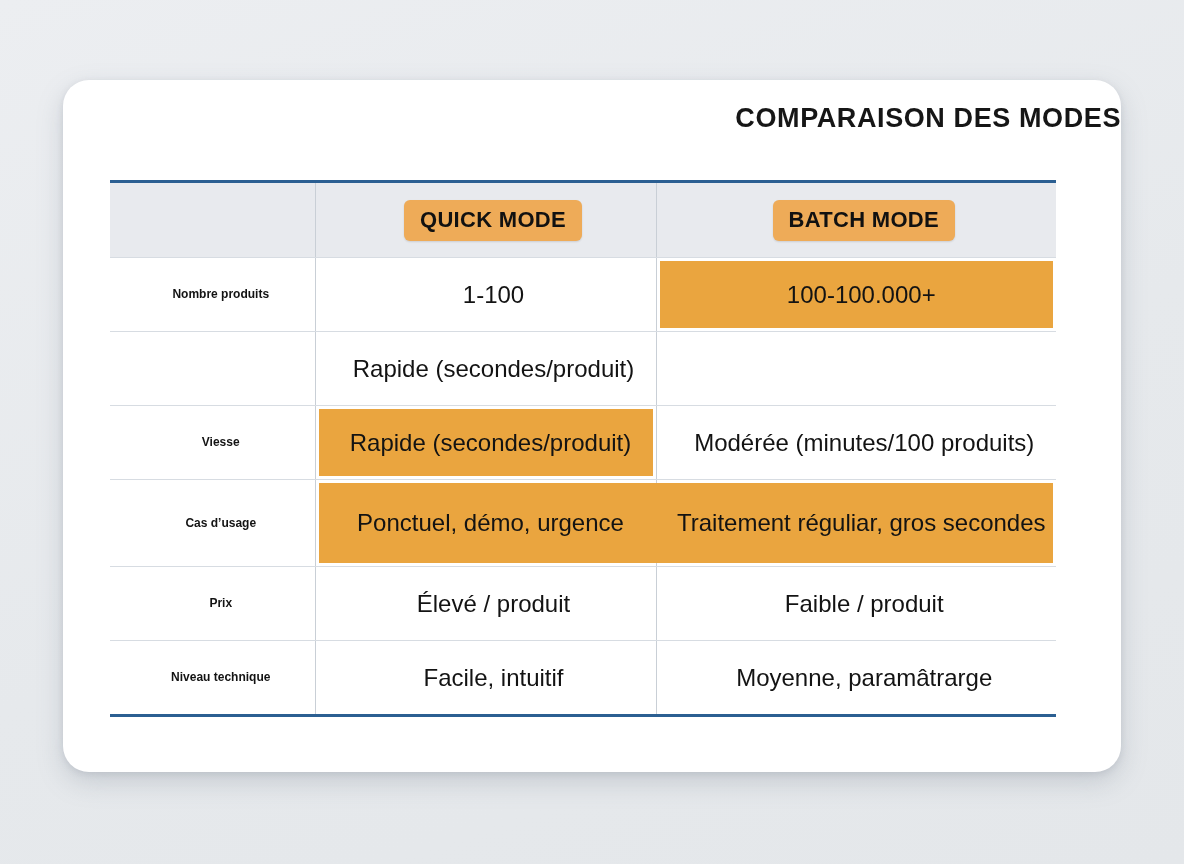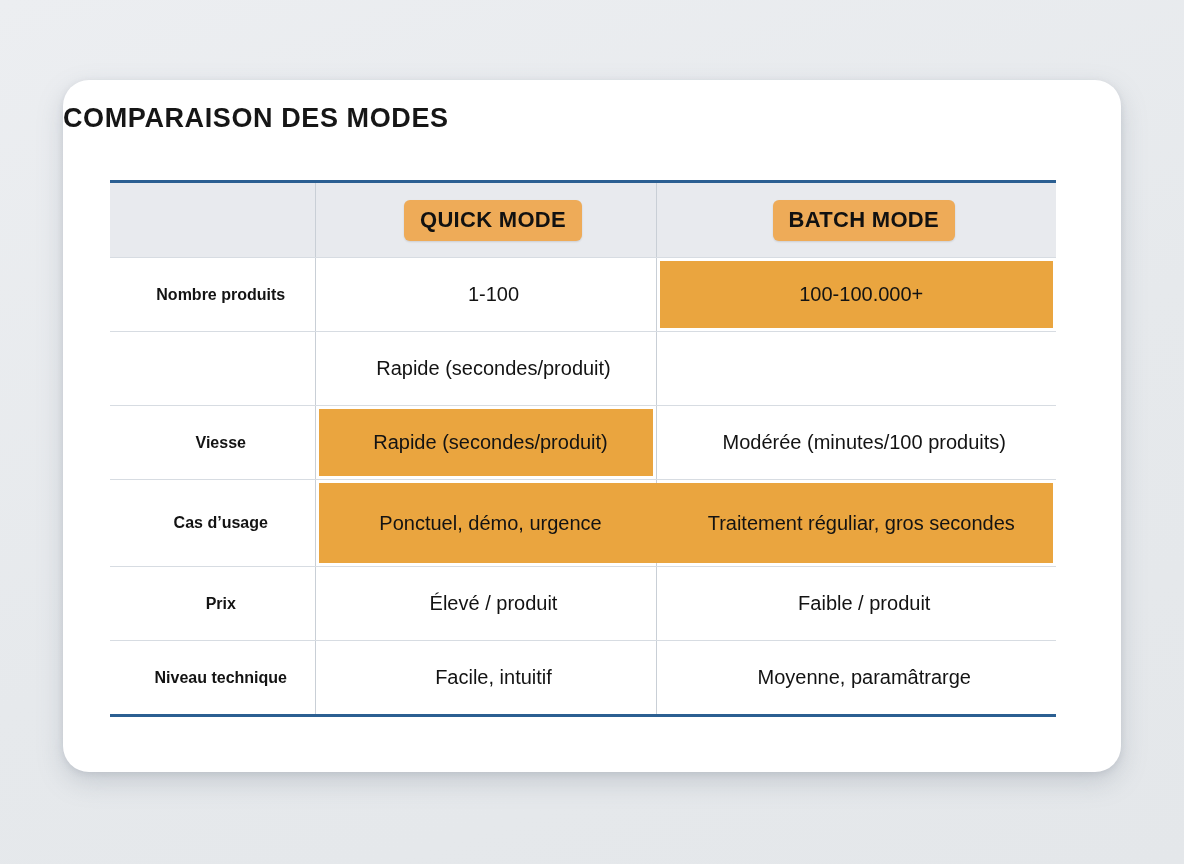--- a/index.html
+++ b/index.html
@@ -33,21 +33,21 @@
     box-shadow: 0 10px 26px rgba(120, 130, 145, 0.28),
                 0 2px 6px rgba(120, 130, 145, 0.18);
   }
 
   
   #slide-title {
     position: absolute;
     left: 0;
     top: 23px;
     width: 100%;
-    text-align: left;
+    text-align: right;
     font-size: 27px;
     font-weight: 600;
     letter-spacing: 0.6px;
     color: #161616;
     font-family: "Liberation Sans", sans-serif;
   }
 
   
   #comparison-table {
     position: absolute;
@@ -97,28 +97,28 @@
     box-shadow: 0 1px 2px rgba(0,0,0,0.12);
   }
 
   
   .t-row td { height: 73px; }
   .t-row.row-tall td { height: 86px; }
 
   .cell-inner {
     display: block;
     padding: 0 0 0 16px;
-    font-size: 20px;
+    font-size: 24px;
     color: #131313;
     line-height: 1.25;
     font-family: "Liberation Sans", sans-serif;
   }
   .cell-label .cell-inner {
     font-weight: 600;
-    font-size: 16px;
+    font-size: 12px;
     padding-left: 17px;
   }
 
   
   td.hl {
     position: relative;
   }
   td.hl .hl-fill {
     position: absolute;
     left: 3px;

